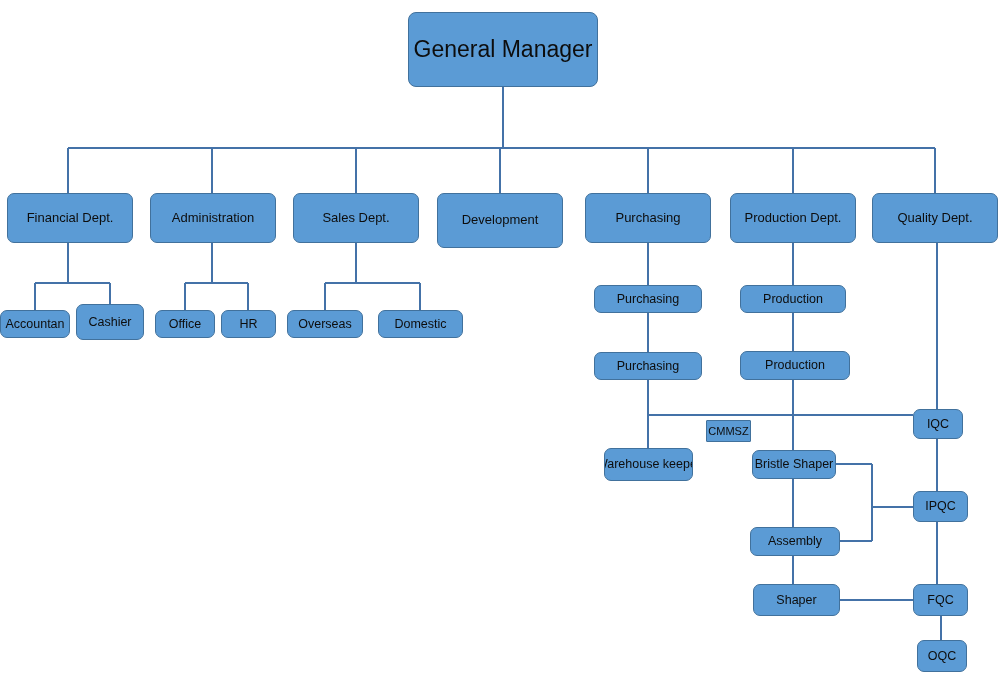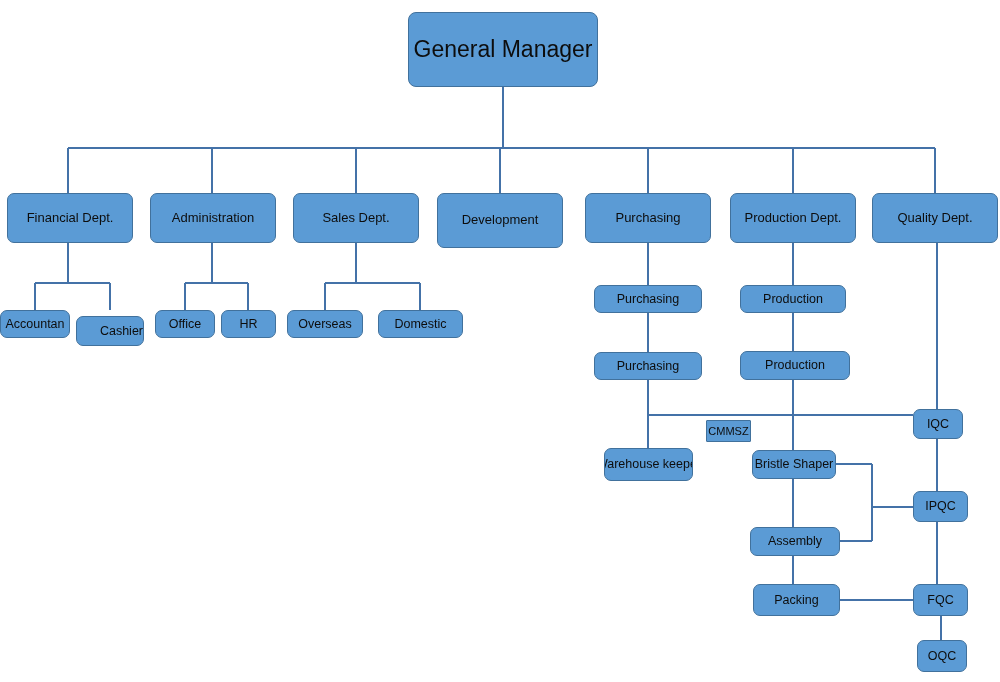--- a/index.html
+++ b/index.html
@@ -140,21 +140,21 @@
   <div class="node dept" style="left:730px; top:193px; width:126px; height:50px;">
     <span>Production Dept.</span>
   </div>
   <div class="node dept" style="left:872px; top:193px; width:126px; height:50px;">
     <span>Quality Dept.</span>
   </div>
 
   <div class="node sub" style="left:0px; top:310px; width:70px; height:28px;">
     <span>Accountan</span>
   </div>
-  <div class="node sub" style="left:76px; top:316px; width:68px; height:30px;justify-content:flex-end;">
+  <div class="node sub" style="left:76px; top:304px; width:68px; height:36px;">
     <span>Cashier</span>
   </div>
 
   <div class="node sub" style="left:155px; top:310px; width:60px; height:28px;">
     <span>Office</span>
   </div>
   <div class="node sub" style="left:221px; top:310px; width:55px; height:28px;">
     <span>HR</span>
   </div>
 
@@ -181,21 +181,21 @@
   <div class="node sub" style="left:740px; top:351px; width:110px; height:29px;">
     <span>Production</span>
   </div>
   <div class="node sub" style="left:752px; top:450px; width:84px; height:29px;">
     <span>Bristle Shaper</span>
   </div>
   <div class="node sub" style="left:750px; top:527px; width:90px; height:29px;">
     <span>Assembly</span>
   </div>
   <div class="node sub" style="left:753px; top:584px; width:87px; height:32px;">
-    <span>Packing</span>
+    <span>Shaper</span>
   </div>
 
   <div class="node sub" style="left:913px; top:409px; width:50px; height:30px;">
     <span>IQC</span>
   </div>
   <div class="node sub" style="left:913px; top:491px; width:55px; height:31px;">
     <span>IPQC</span>
   </div>
   <div class="node sub" style="left:913px; top:584px; width:55px; height:32px;">
     <span>FQC</span>

